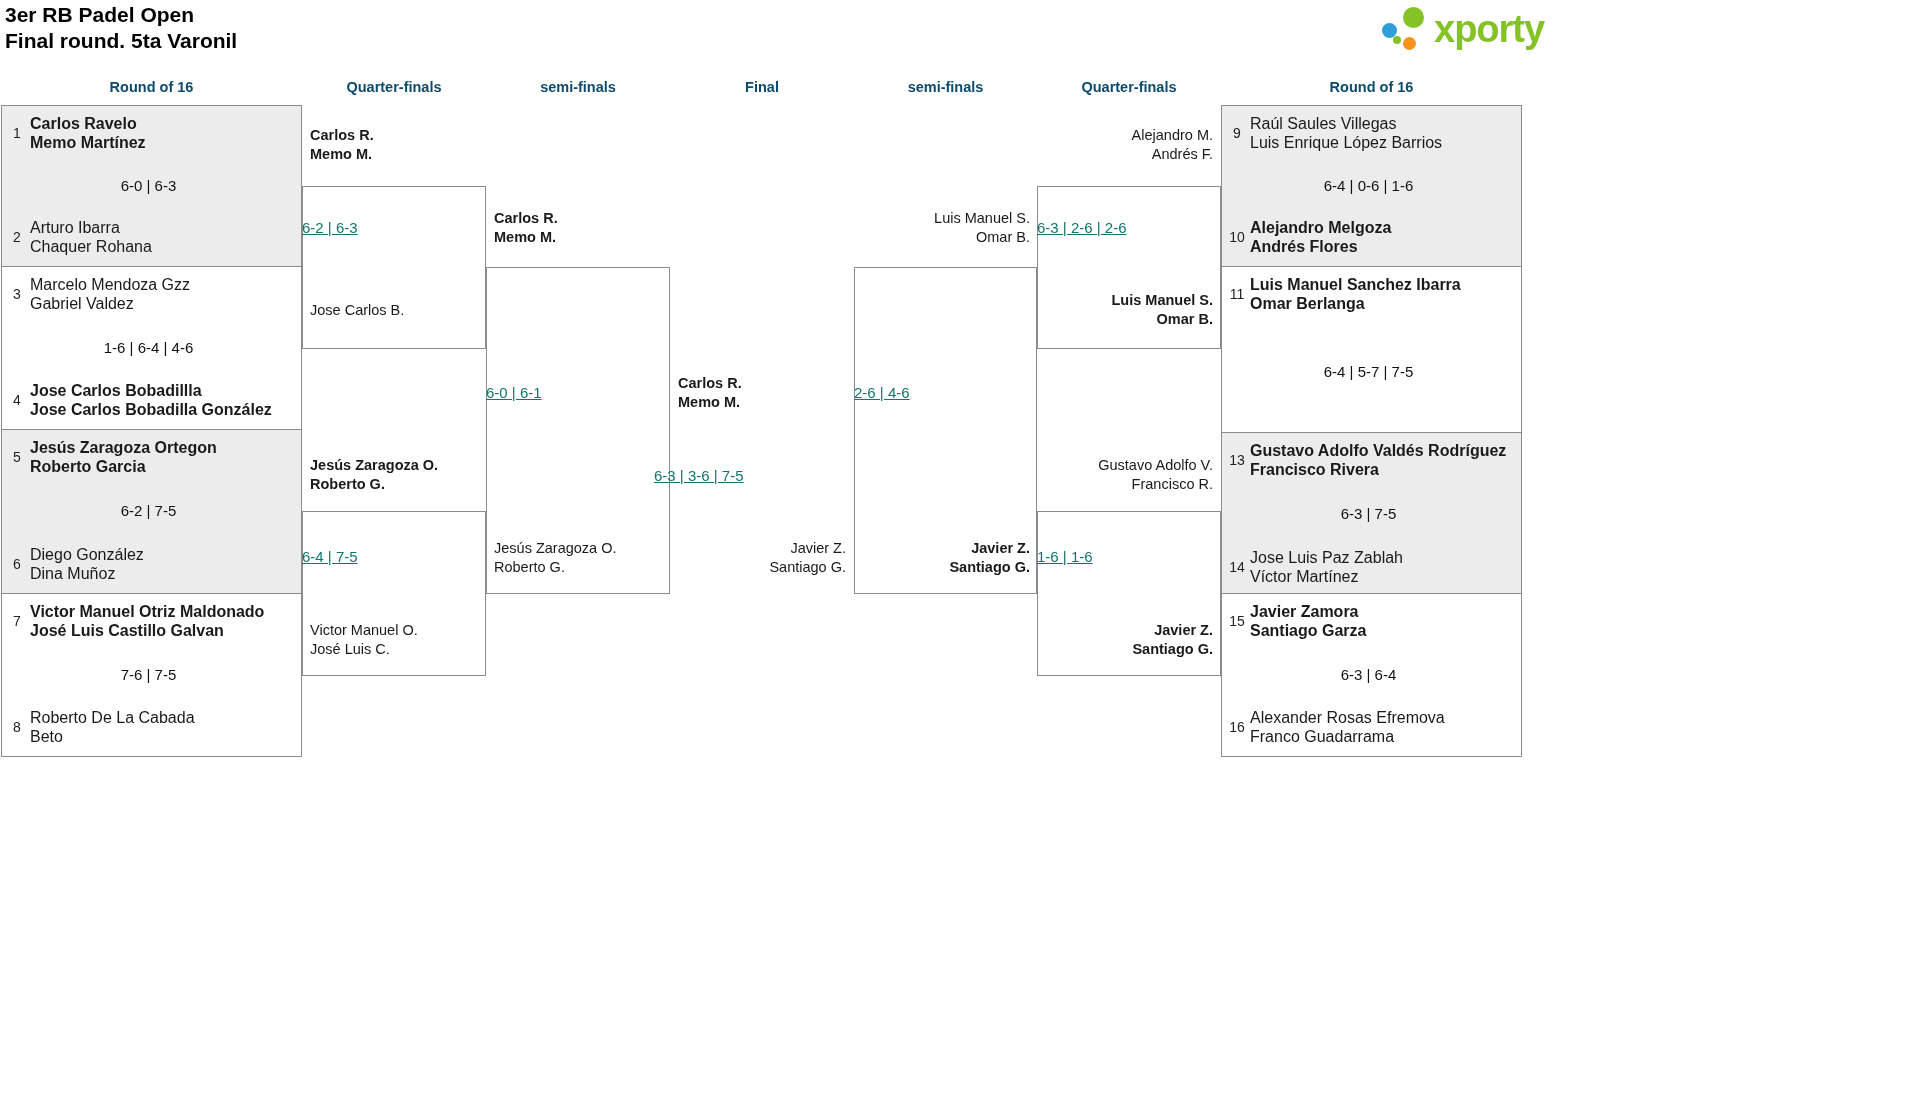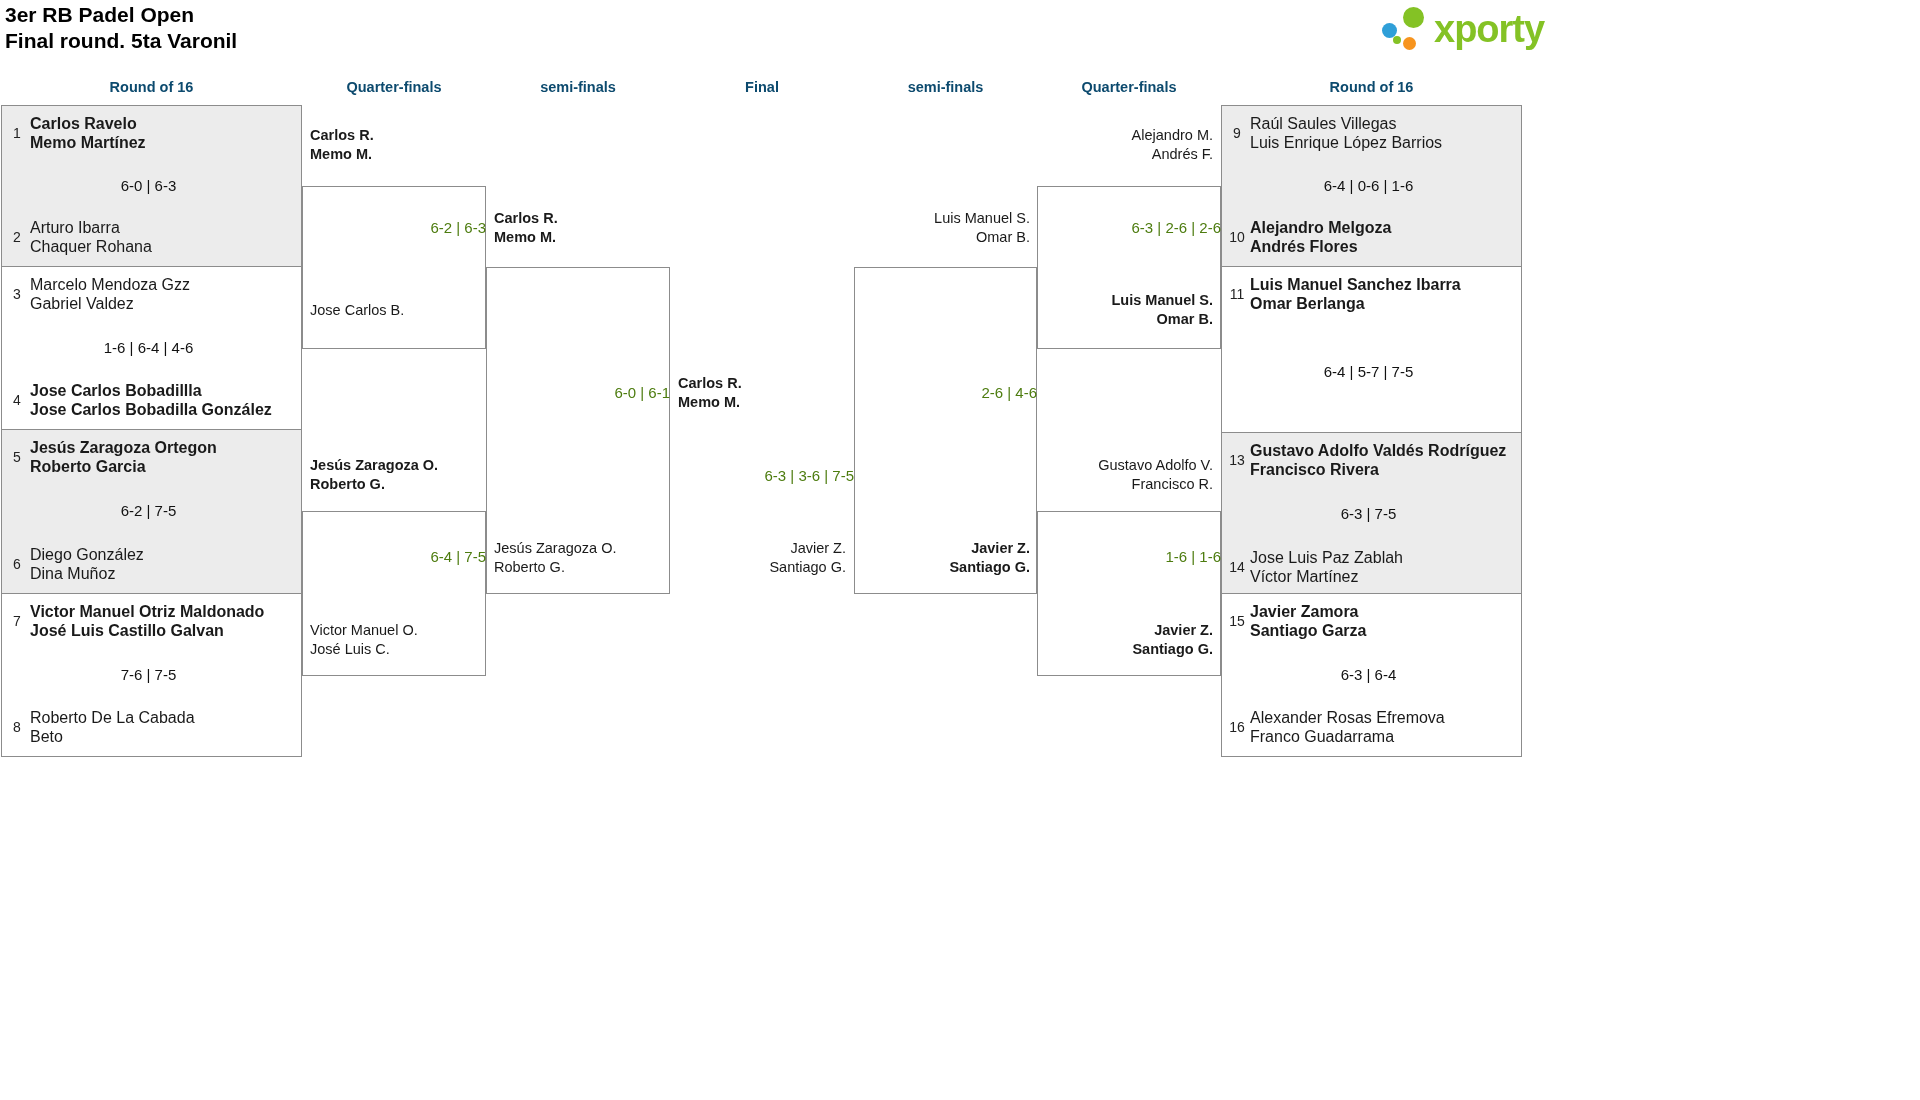--- a/index.html
+++ b/index.html
@@ -32,21 +32,21 @@
   .team { font-size:16px; line-height:19px; white-space:pre-line; }
   .winner { font-weight:700; }
   .score { text-align:center; font-size:15px; color:#111; }
 
   
   .connector { position:absolute; border:1px solid #8c8c8c; background:transparent; }
 
   
   .adv { position:absolute; font-size:14.5px; line-height:19px; white-space:pre-line; }
   .adv.right { text-align:right; }
-  .mscore { position:absolute; text-align:right; font-size:15px; color:#4d7c0f; }
+  .mscore { position:absolute; text-align:left; font-size:15px; color:#0f766e;text-decoration:underline; }
 </style>
 </head>
 <body>
 
 <div class="canvas">
 
   <div class="page-title">
     <div>3er RB Padel Open</div>
     <div>Final round. 5ta Varonil</div>
   </div>
@@ -200,21 +200,21 @@
 José Luis C.</div>
 
   <div class="adv winner" style="left:494px;top:209px">Carlos R.
 Memo M.</div>
   <div class="mscore" style="left:486px;top:384px;width:184px">6-0 | 6-1</div>
   <div class="adv" style="left:494px;top:539px">Jesús Zaragoza O.
 Roberto G.</div>
 
   <div class="adv winner" style="left:678px;top:374px">Carlos R.
 Memo M.</div>
-  <div class="mscore" style="left:670px;top:467px;width:184px">6-3 | 3-6 | 7-5</div>
+  <div class="mscore" style="left:654px;top:467px;width:184px">6-3 | 3-6 | 7-5</div>
   <div class="adv right" style="left:670px;top:539px;width:176px">Javier Z.
 Santiago G.</div>
 
   <div class="adv right" style="left:861px;top:209px;width:169px">Luis Manuel S.
 Omar B.</div>
   <div class="mscore" style="left:854px;top:384px;width:183px">2-6 | 4-6</div>
   <div class="adv right winner" style="left:861px;top:539px;width:169px">Javier Z.
 Santiago G.</div>
 
   <div class="adv right" style="left:1044px;top:126px;width:169px">Alejandro M.

